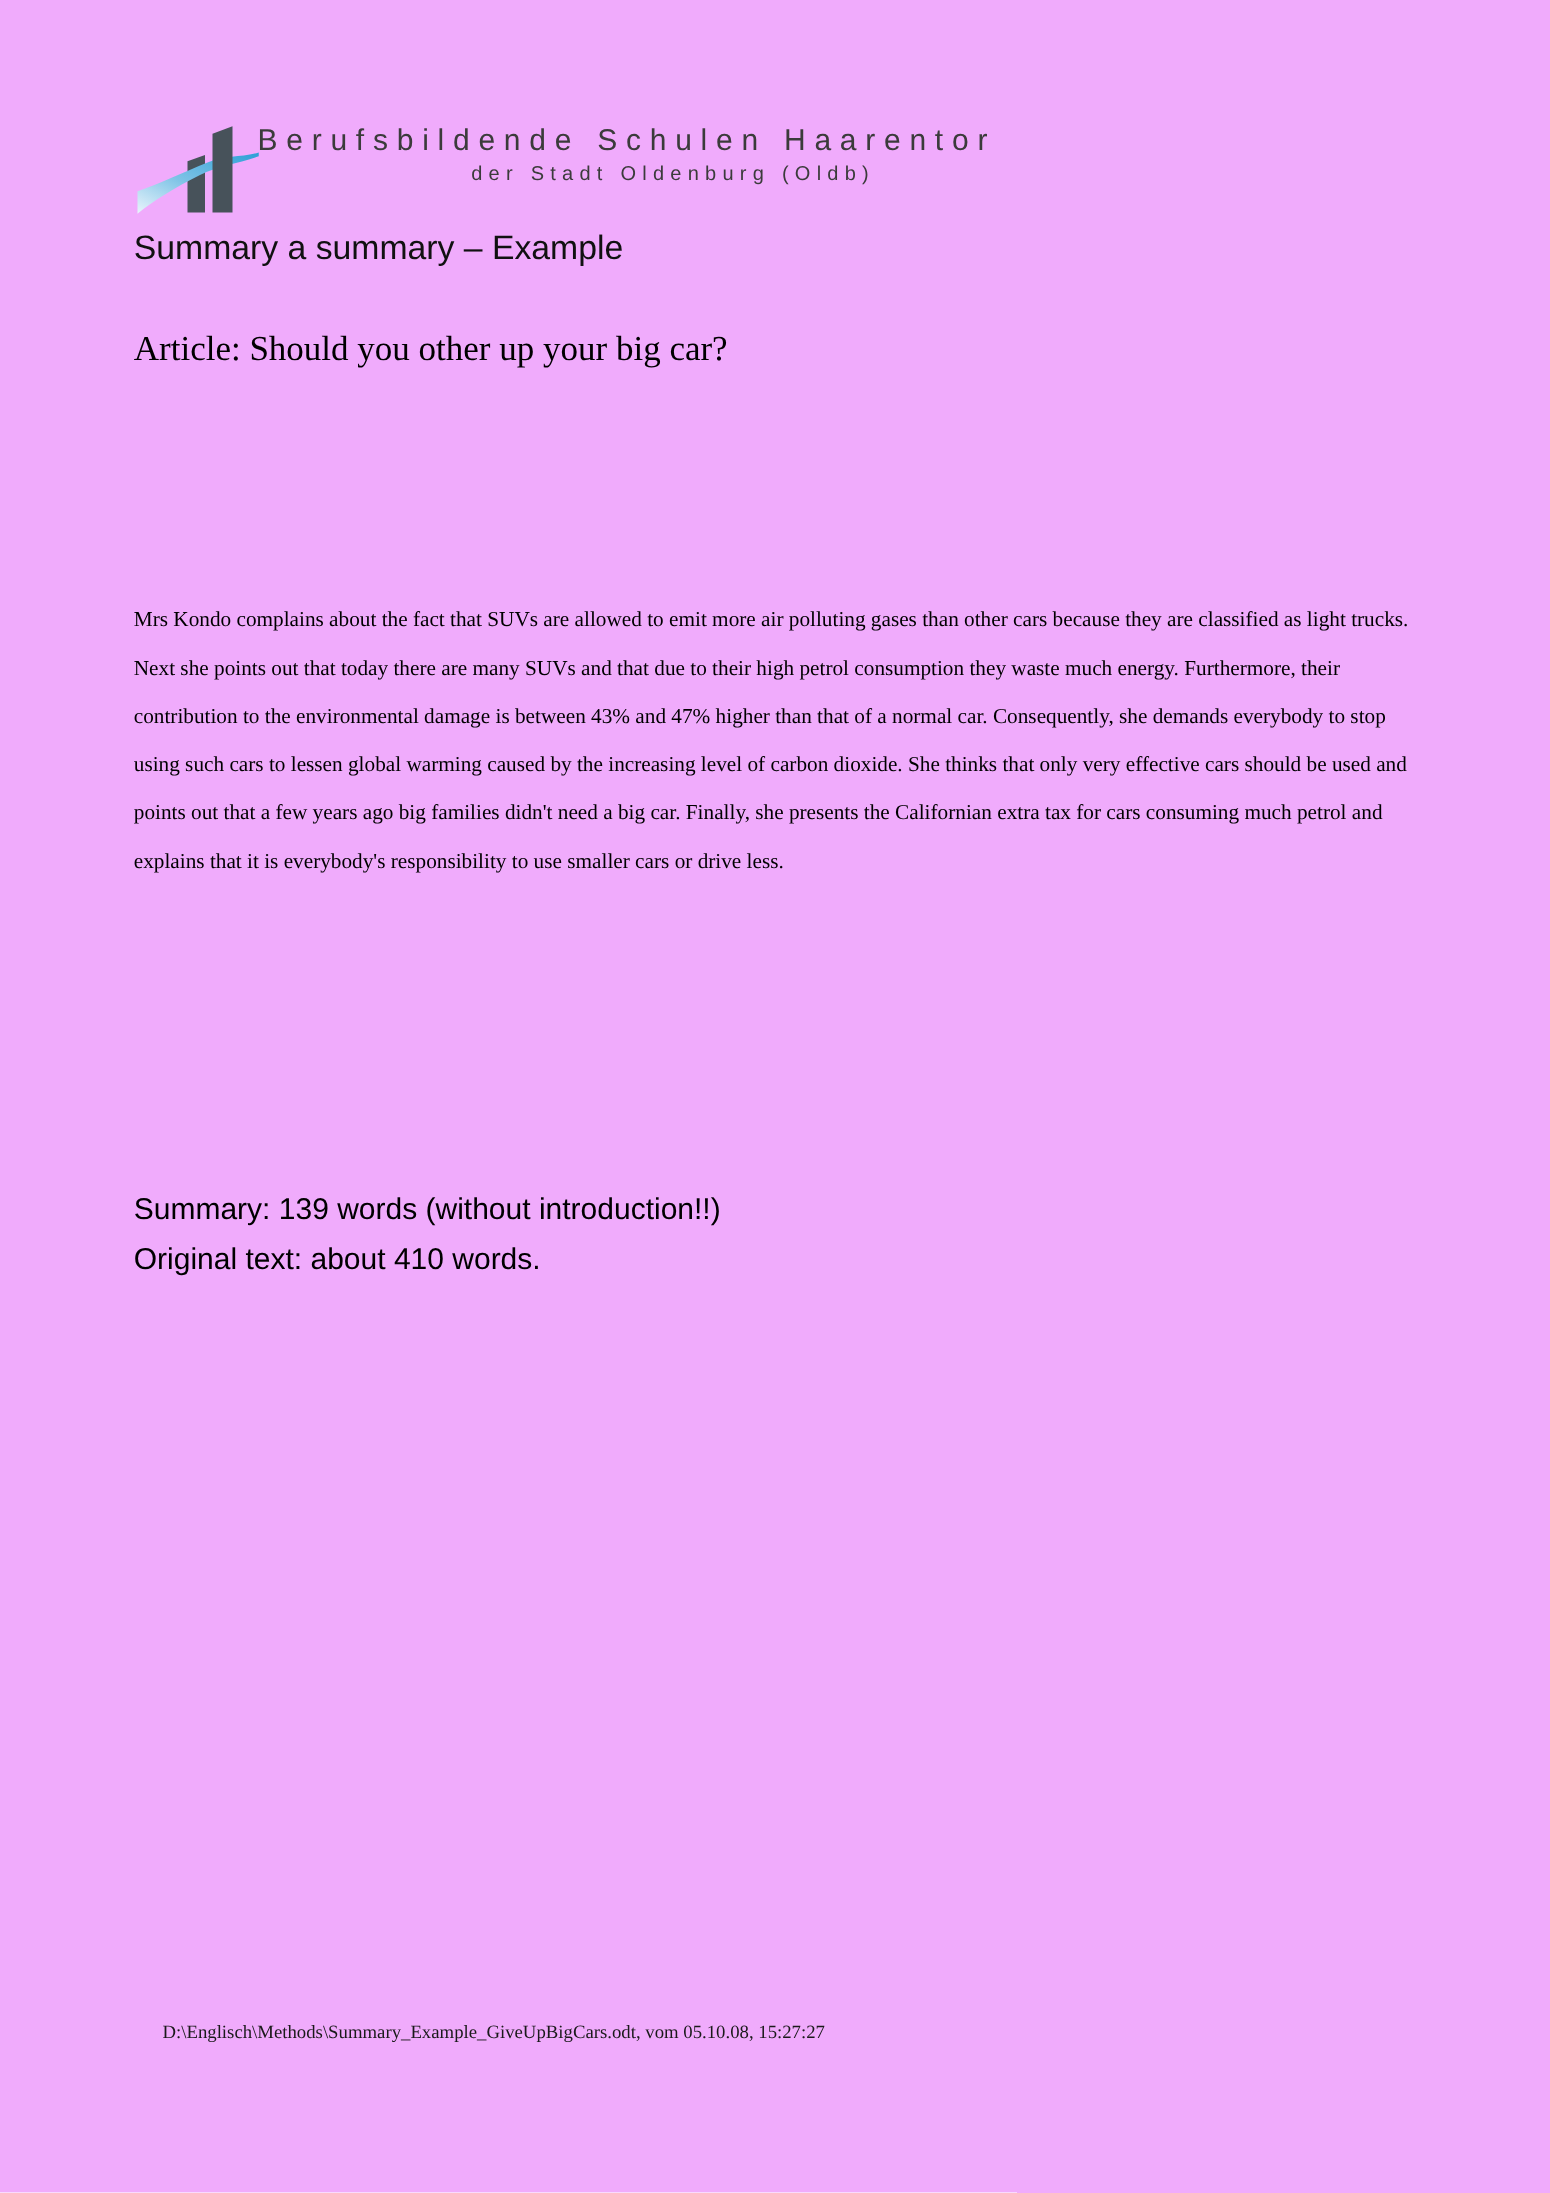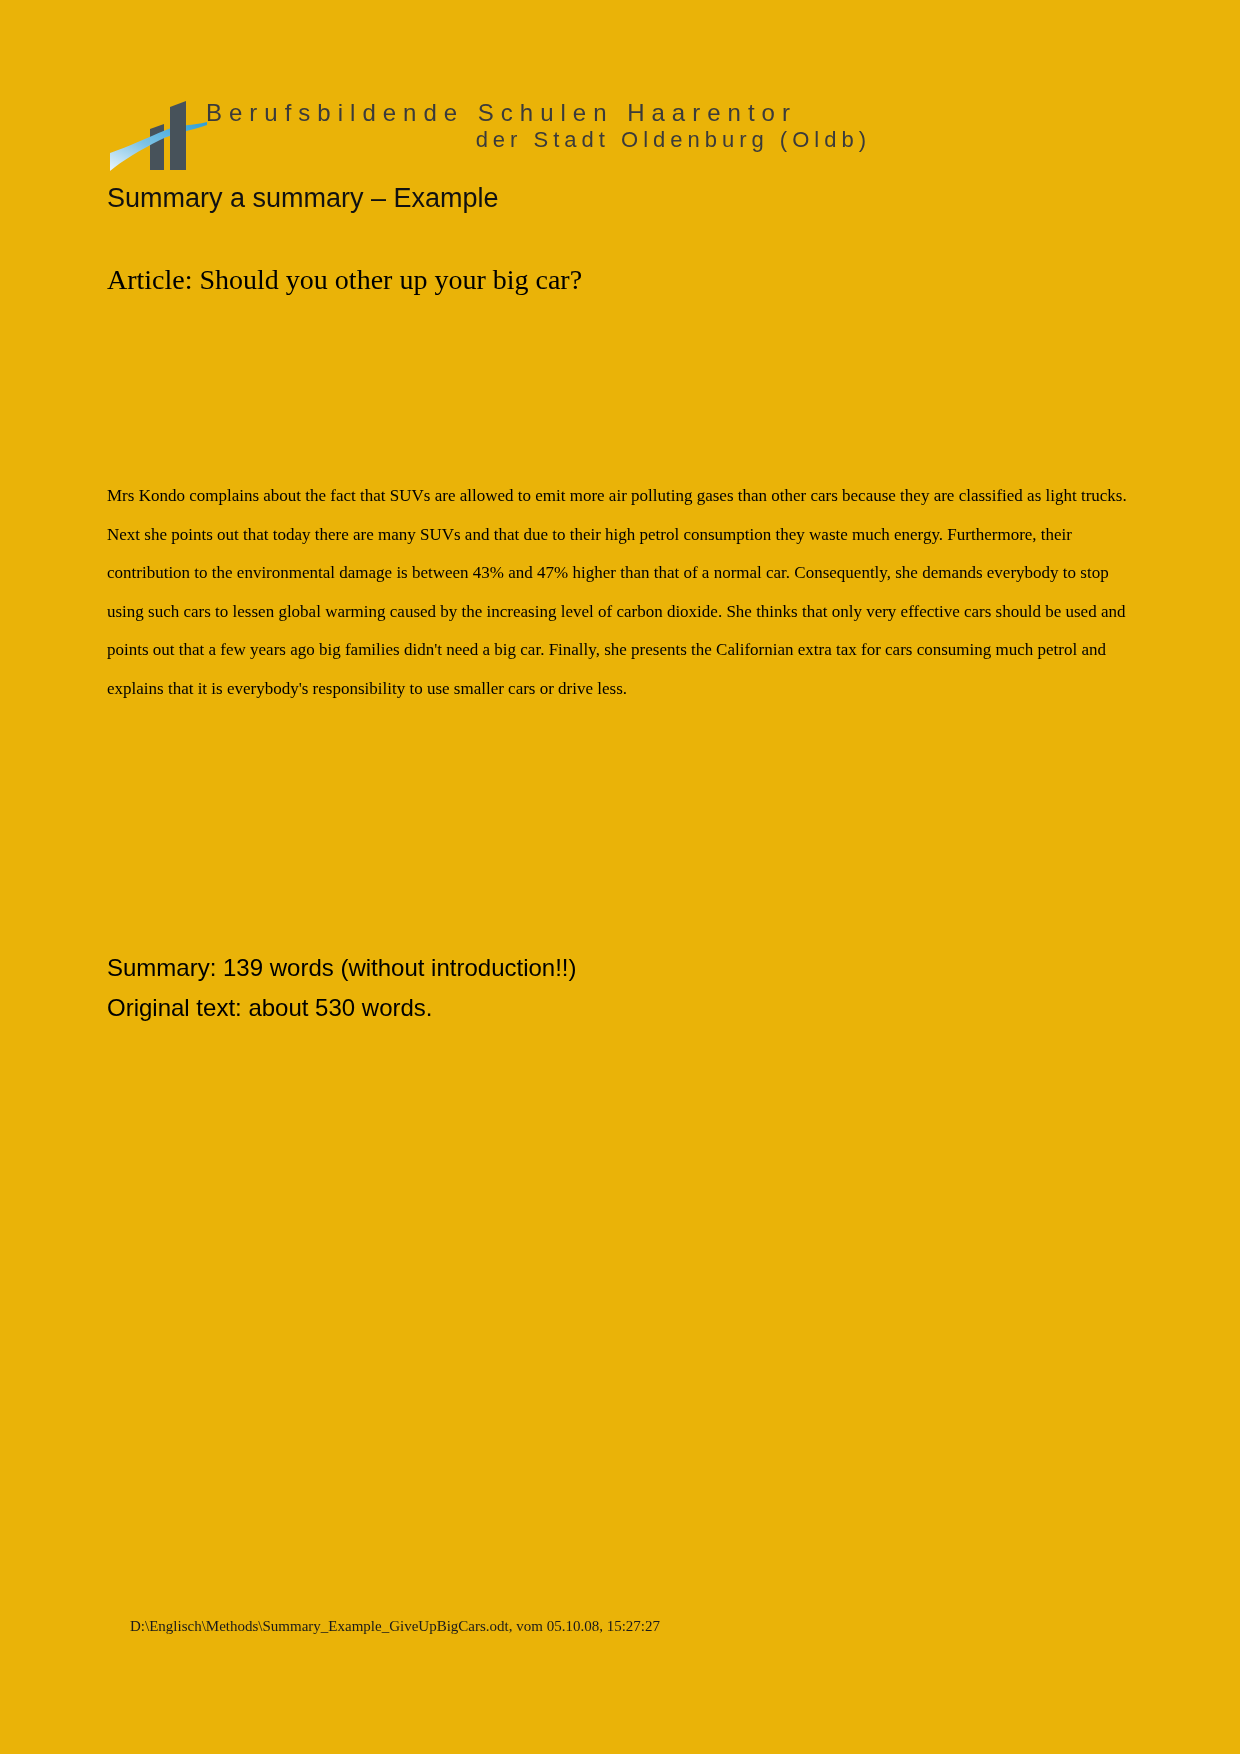--- a/index.html
+++ b/index.html
@@ -2,21 +2,21 @@
 <html><head>
 <meta charset="utf-8">
 <style>
   * { margin: 0; padding: 0; box-sizing: border-box; }
   html, body { background: #ffffff; }
   .page {
     position: relative;
     width: 1240px;
     height: 1754px;
     margin: 0 auto;
-    background: #eab308;
+    background: #f0abfc;
     overflow: hidden;
     color: #000;
   }
 
   
   .letterhead {
     position: absolute;
     top: 92px;
     left: 108px;
     width: 780px;
@@ -38,25 +38,25 @@
   .school-name {
     font-family: "Liberation Sans", sans-serif;
     font-size: 24px;
     line-height: 30px;
     letter-spacing: 7px;
     color: #3b3b3b;
     white-space: nowrap;
   }
   .school-subtitle {
     font-family: "Liberation Sans", sans-serif;
-    font-size: 22px;
+    font-size: 16px;
     line-height: 24px;
     letter-spacing: 5px;
     color: #3b3b3b;
-    text-align: right;
+    text-align: center;
     margin-right: -5px;
     white-space: nowrap;
   }
 
   
   .doc-title {
     position: absolute;
     top: 183px;
     left: 107px;
     font-family: "Liberation Sans", sans-serif;
@@ -146,18 +146,18 @@
 
   <h1 class="doc-title">Summary a summary – Example</h1>
 
   <h2 class="article-heading">Article: Should you other up your big car?</h2>
 
 
   <p class="summary-paragraph">Mrs Kondo complains about the fact that SUVs are allowed to emit more air polluting gases than other cars because they are classified as light trucks. Next she points out that today there are many SUVs and that due to their high petrol consumption they waste much energy. Furthermore, their contribution to the environmental damage is between 43% and 47% higher than that of a normal car. Consequently, she demands everybody to stop using such cars to lessen global warming caused by the increasing level of carbon dioxide. She thinks that only very effective cars should be used and points out that a few years ago big families didn't need a big car. Finally, she presents the Californian extra tax for cars consuming much petrol and explains that it is everybody's responsibility to use smaller cars or drive less.</p>
 
   <div class="word-counts">
     <p>Summary: 139 words (without introduction!!)</p>
-    <p>Original text: about 530 words.</p>
+    <p>Original text: about 410 words.</p>
   </div>
 
   <div class="page-footer">D:\Englisch\Methods\Summary_Example_GiveUpBigCars.odt, vom 05.10.08, 15:27:27</div>
 
 </div>
 
 </body></html>

